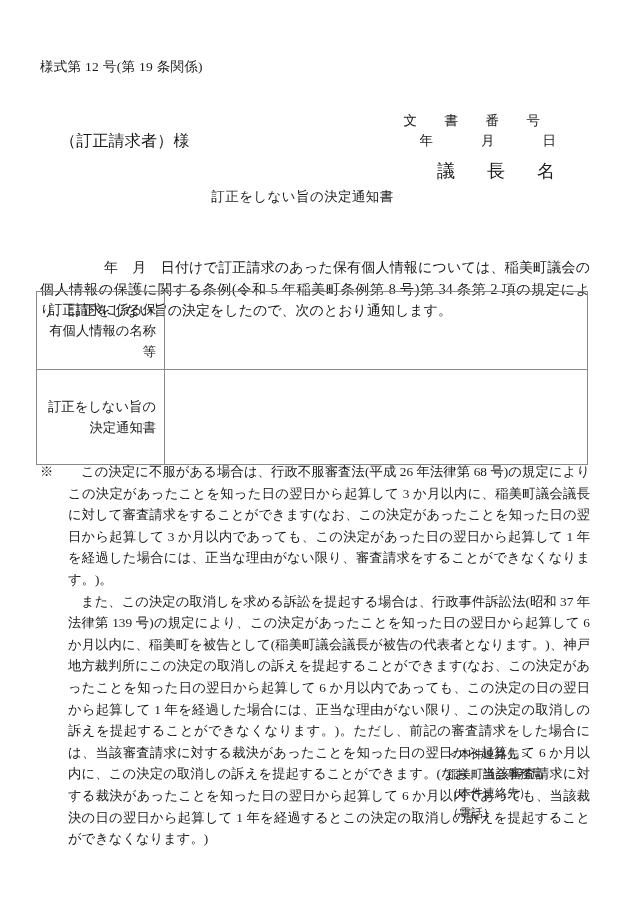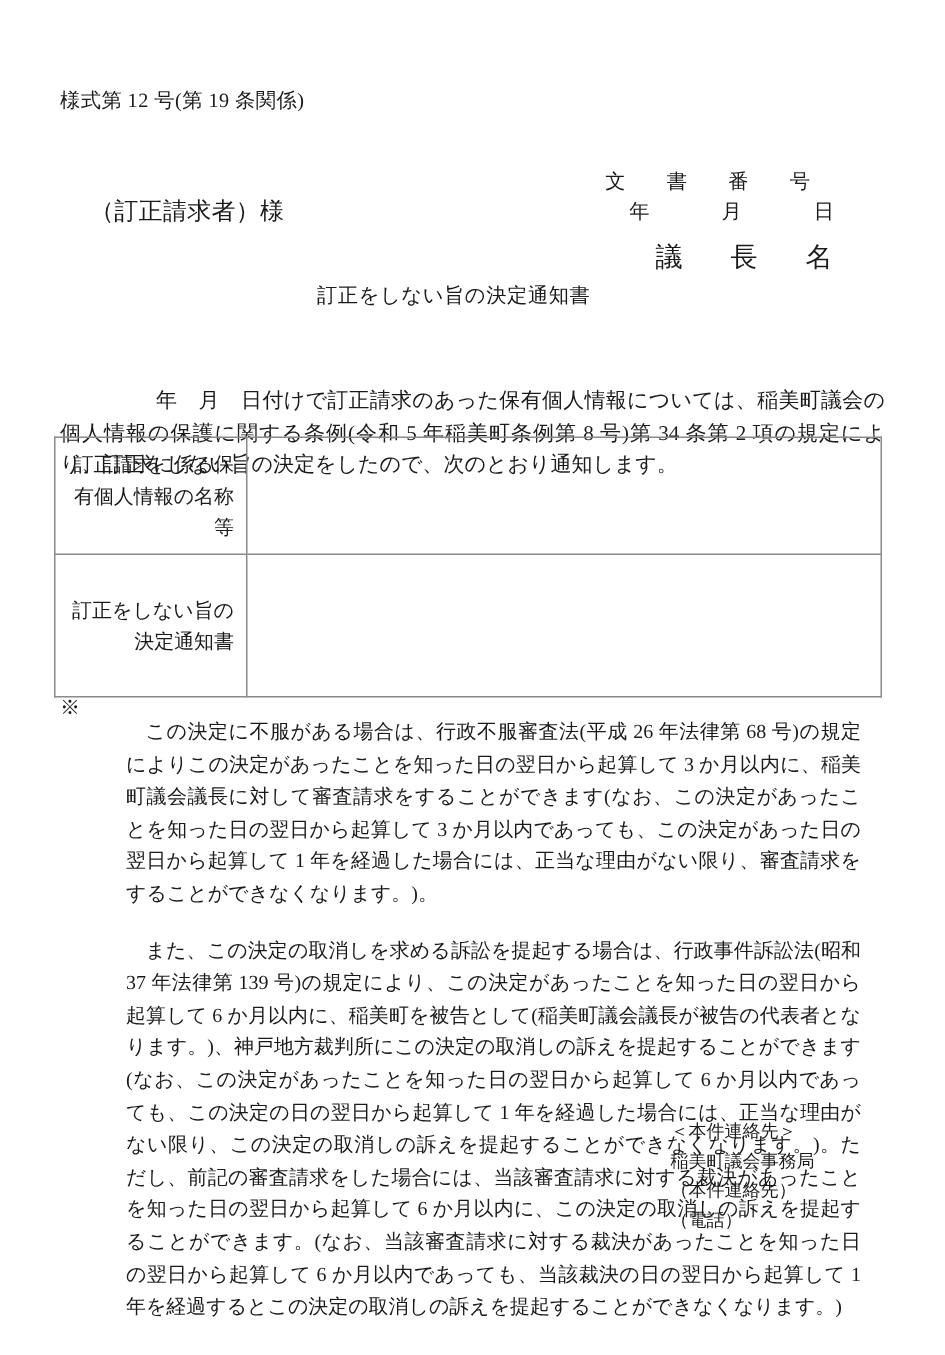--- a/index.html
+++ b/index.html
@@ -137,21 +137,21 @@
     width: 28px;
     font-size: 13.3px;
     line-height: 21.6px;
   }
   .notice-body {
     flex: 1 1 auto;
     text-align: justify;
     text-justify: inter-ideograph;
   }
   .notice-body p {
-    margin: 16px;
+    margin: 0;
   }
   .notice-body p.indented {
     text-indent: 13px;
   }
 
   
   .contact {
     position: absolute;
     left: 447px;
     top: 745px;

